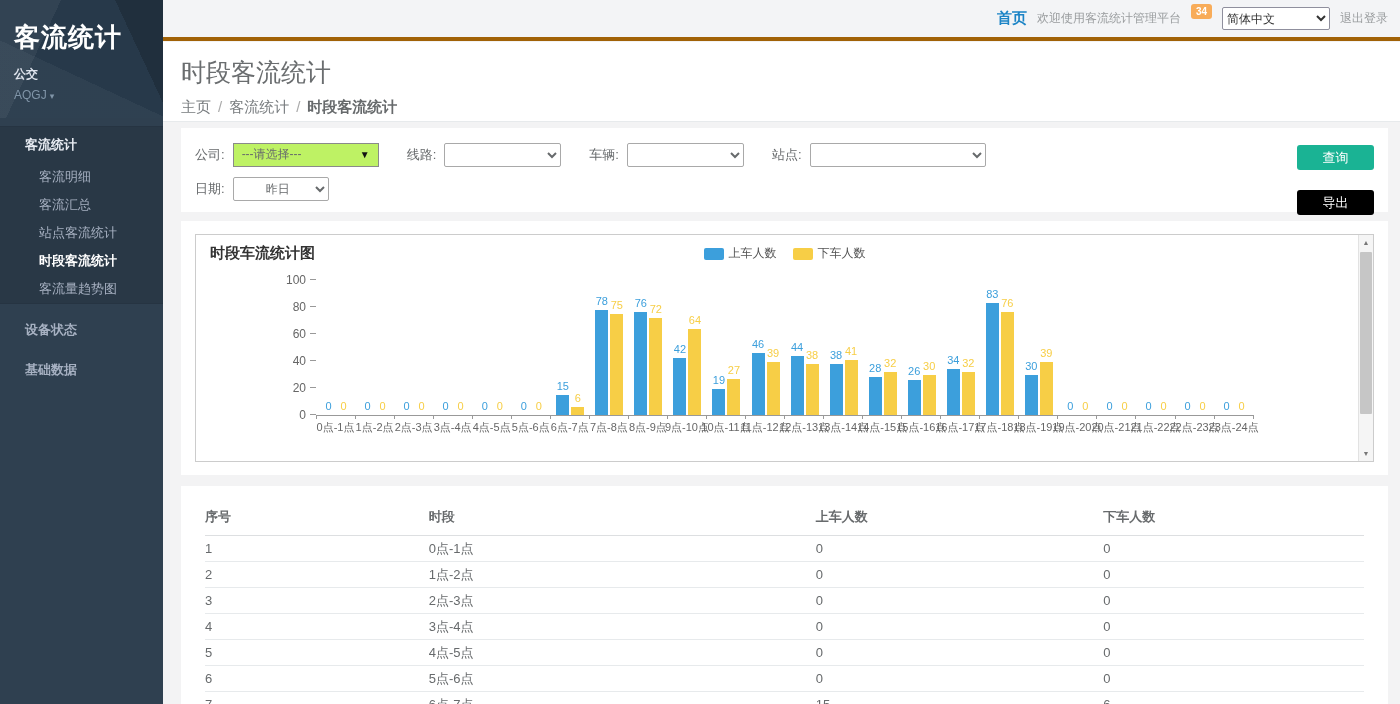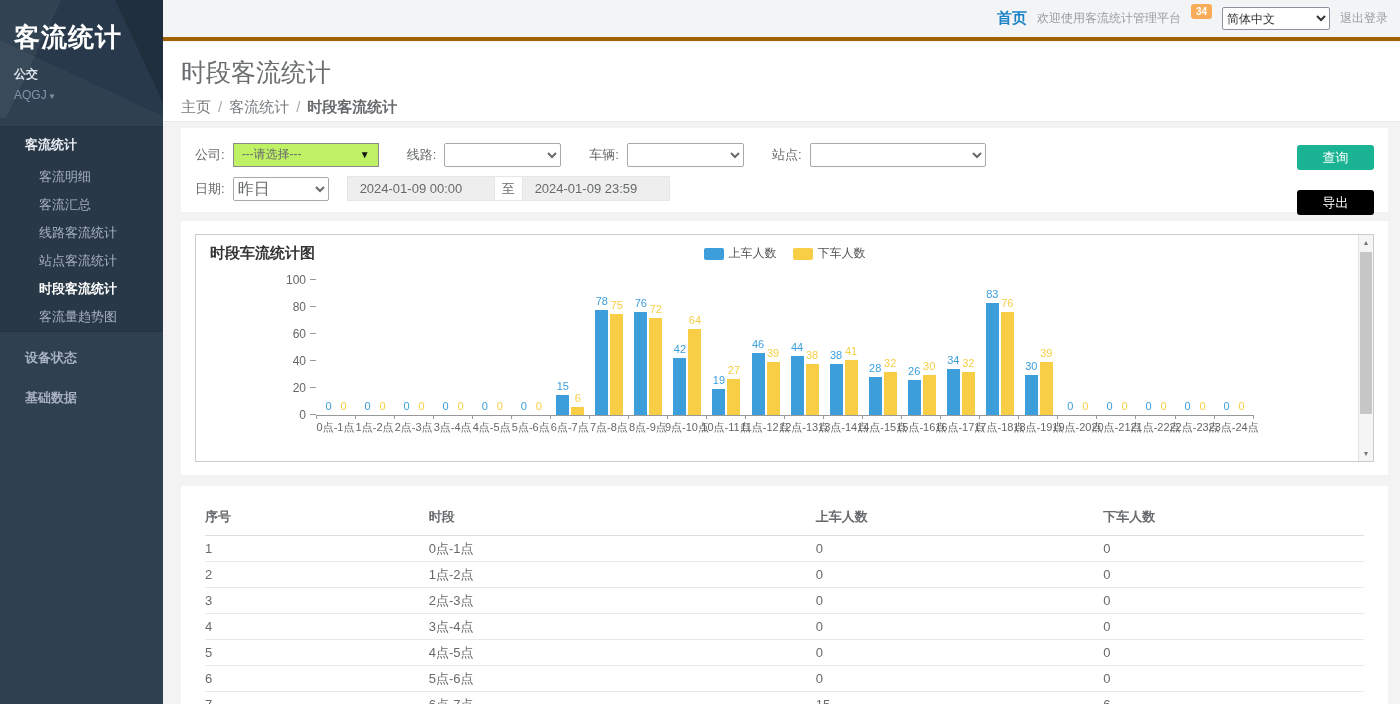--- a/index.html
+++ b/index.html
@@ -80,23 +80,24 @@
   .filter-panel { top: 128px; height: 84px; padding: 14px 14px 0 14px; }
   .filter-row { display: flex; align-items: center; height: 25px; margin-bottom: 9px; }
   .f-label { font-size: 13px; color: #676a6c; margin-right: 8px; }
   .custom-select {
     width: 146px; height: 24px; border: 1px solid #8a8a8a; background: #bef264;
     display: flex; align-items: center; justify-content: space-between;
     padding: 0 8px; font-size: 12px; color: #676a6c; cursor: pointer; margin-right: 28px;
   }
   .custom-select .tri { font-size: 10px; color: #111; }
   .native-select {
-    height: 24px; border: 1px solid #a9a9a9; background: #fff; font-size: 16px;
+    height: 24px; border: 1px solid #a9a9a9; background: #fff; font-size: 12px;
     color: #676a6c; margin-right: 28px; border-radius: 2px;
     font-family: "Liberation Sans", sans-serif;
+    padding-left: 28px;
   }
   .sel-line, .sel-vehicle { width: 117px; }
   .sel-station { width: 176px; }
   .sel-date { width: 96px; margin-right: 18px; }
   .date-group { display: flex; }
   .date-input {
     width: 148px; height: 25px; background: #eeeeee; border: 1px solid #e5e6e7;
     font-size: 13px; color: #676a6c; padding-left: 12px;
     font-family: "Liberation Sans", sans-serif;
   }
@@ -183,21 +184,20 @@
     <div class="user-row">
       <span>AQGJ</span><span class="user-caret">▾</span>
     </div>
   </div>
   <nav class="nav">
     <div class="nav-group active">
       <div class="nav-item">客流统计</div>
       <div class="submenu">
           <div class="sub-item">客流明细</div>
           <div class="sub-item">客流汇总</div>
-          <div class="sub-item">线路客流统计</div>
           <div class="sub-item">站点客流统计</div>
           <div class="sub-item active">时段客流统计</div>
           <div class="sub-item">客流量趋势图</div>
         </div>
     </div>
     <div class="nav-top">
       <div class="nav-item toplevel">设备状态</div>
       <div class="nav-item toplevel">基础数据</div>
     </div>
   </nav>
@@ -236,25 +236,20 @@
     <span class="f-label">车辆:</span>
     <select class="native-select sel-vehicle"></select>
     <span class="f-label">站点:</span>
     <select class="native-select sel-station"></select>
   </div>
   <div class="filter-row">
     <span class="f-label">日期:</span>
     <select class="native-select sel-date">
       <option>昨日</option>
     </select>
-    <div class="date-group">
-      <input class="date-input" readonly="" value="2024-01-09 00:00" style="">
-      <div class="date-to">至</div>
-      <input class="date-input" readonly="" value="2024-01-09 23:59" style="">
-    </div>
   </div>
   <button class="btn btn-search">查询</button>
   <button class="btn btn-export">导出</button>
 </section>
 
 <section class="panel chart-panel">
   <div class="chart-frame">
     <div class="chart-title">时段车流统计图</div>
     <div class="legend">
       <div class="legend-item">

